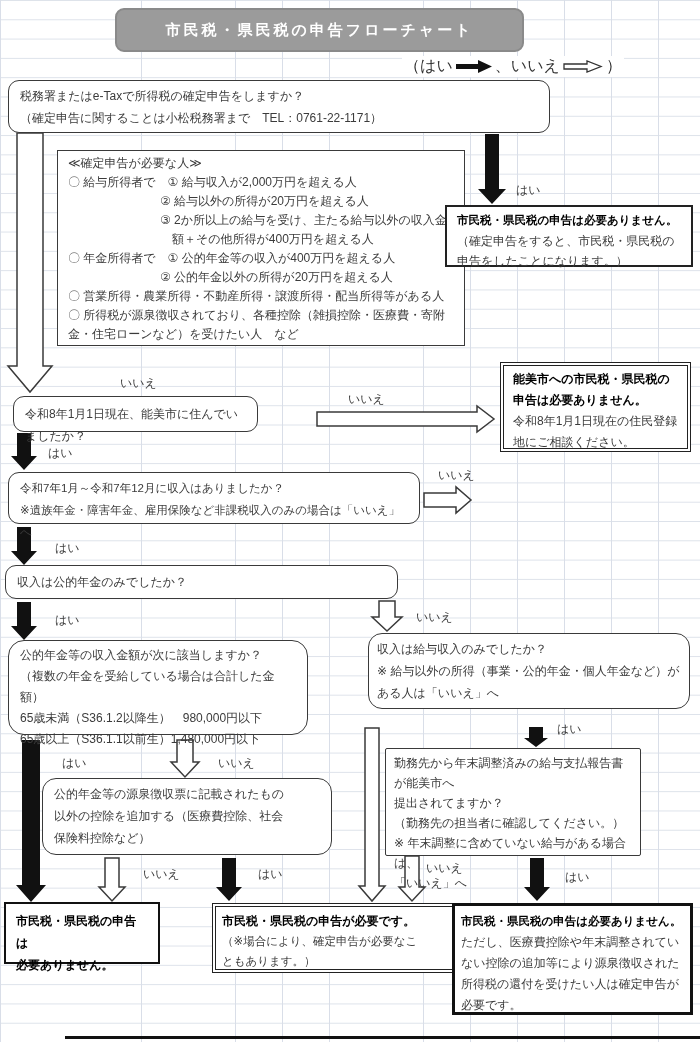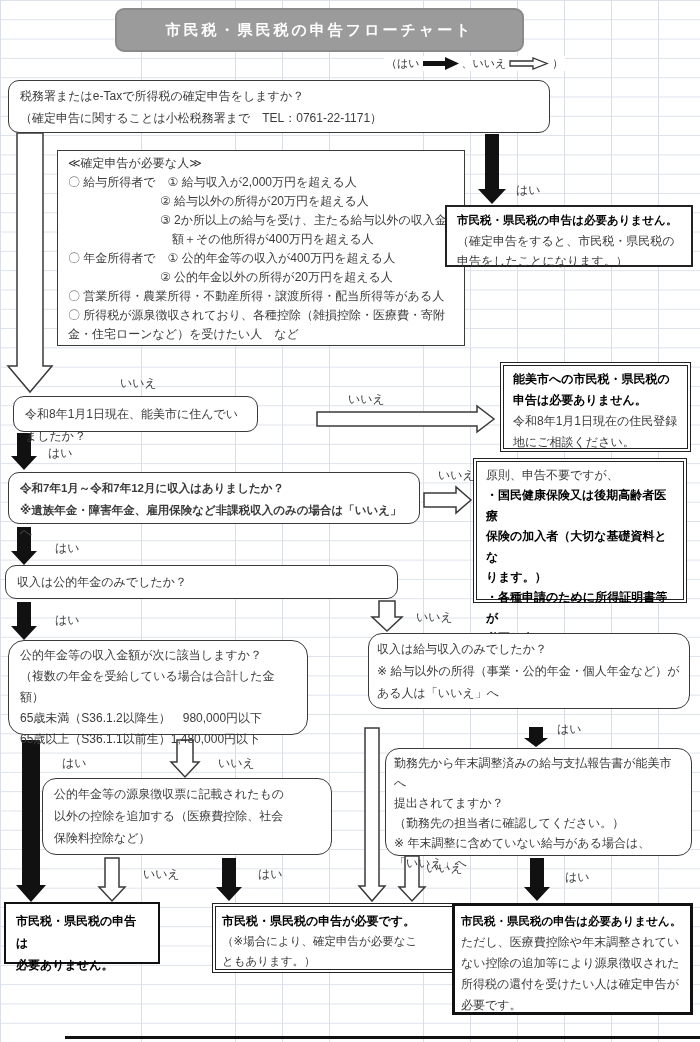--- a/index.html
+++ b/index.html
@@ -28,21 +28,21 @@
   .lh205{line-height:20.4px;}
   .lh21{line-height:21px;}
   .fs115{font-size:11.5px;}
   .lbl{position:absolute;z-index:3;font-size:12px;color:#3a3a3a;white-space:nowrap;}
   .titlebar{
     position:absolute;left:115px;top:8px;width:405px;height:40px;z-index:2;
     background:#9b9b9b;border:2px solid #8a8a8a;border-radius:9px;
     display:flex;align-items:center;justify-content:center;
   }
   .titlebar span{color:#fff;font-weight:bold;font-size:15px;letter-spacing:3px;}
-  .legend{position:absolute;left:384px;top:56px;z-index:2;font-size:11px;color:#333;
+  .legend{position:absolute;left:402px;top:56px;z-index:2;font-size:16px;color:#333;
           display:flex;align-items:center;gap:3px;background:#fff;padding:0 2px;}
   .pageline{position:absolute;left:65px;top:1036px;width:635px;height:2.5px;background:#111;z-index:2;}
 </style>
 </head>
 <body>
 
 <div class="stage">
 
   <svg class="overlay" width="700" height="1042">
 
@@ -123,34 +123,25 @@
     <div>令和8年1月1日現在、能美市に住んでいましたか？</div>
   </div>
 
   <div class="box dbl" style="left:500px;top:362px;width:191px;height:90px;">
     <div class="b">能美市への市民税・県民税の</div>
     <div class="b">申告は必要ありません。</div>
     <div>令和8年1月1日現在の住民登録</div>
     <div>地にご相談ください。</div>
   </div>
 
-  <div class="box q fs115" style="left:8px;top:472px;width:412px;height:52px;font-weight:bold;">
+  <div class="box q fs115" style="left:8px;top:472px;width:412px;height:52px;">
     <div>令和7年1月～令和7年12月に収入はありましたか？</div>
     <div>※遺族年金・障害年金、雇用保険など非課税収入のみの場合は「いいえ」へ</div>
   </div>
 
-  <div class="box dbl lh205" style="left:473px;top:458px;width:214px;height:145px;">
-    <div>原則、申告不要ですが、</div>
-    <div class="b">・国民健康保険又は後期高齢者医療</div>
-    <div class="b">保険の加入者（大切な基礎資料とな</div>
-    <div class="b">ります。）</div>
-    <div class="b">・各種申請のために所得証明書等が</div>
-    <div class="b">必要な人</div>
-    <div class="b">等は『収入なし』の申告が必要です。</div>
-  </div>
 
   <div class="box q" style="left:5px;top:565px;width:393px;height:34px;padding-top:5px;">
     <div>収入は公的年金のみでしたか？</div>
   </div>
 
   <div class="box q lh21" style="left:8px;top:640px;width:300px;height:95px;border-radius:16px;">
     <div>公的年金等の収入金額が次に該当しますか？</div>
     <div>（複数の年金を受給している場合は合計した金額）</div>
     <div>65歳未満（S36.1.2以降生）　980,000円以下</div>
     <div>65歳以上（S36.1.1以前生）1,480,000円以下</div>
@@ -161,21 +152,21 @@
     <div>※ 給与以外の所得（事業・公的年金・個人年金など）が</div>
     <div>ある人は「いいえ」へ</div>
   </div>
 
   <div class="box q" style="left:42px;top:778px;width:290px;height:77px;border-radius:14px;">
     <div>公的年金等の源泉徴収票に記載されたもの</div>
     <div>以外の控除を追加する（医療費控除、社会</div>
     <div>保険料控除など）</div>
   </div>
 
-  <div class="box q lh20" style="left:385px;top:748px;width:307px;height:108px;padding:4px 8px;border-radius:14px;">
+  <div class="box q lh20" style="left:385px;top:748px;width:256px;height:108px;padding:4px 8px;border-radius:2px;">
     <div>勤務先から年末調整済みの給与支払報告書が能美市へ</div>
     <div>提出されてますか？</div>
     <div>（勤務先の担当者に確認してください。）</div>
     <div>※ 年末調整に含めていない給与がある場合は、</div>
     <div>「いいえ」へ</div>
   </div>
 
   <div class="box thick" style="left:4px;top:902px;width:156px;height:62px;">
     <div class="b">市民税・県民税の申告は</div>
     <div class="b">必要ありません。</div>

